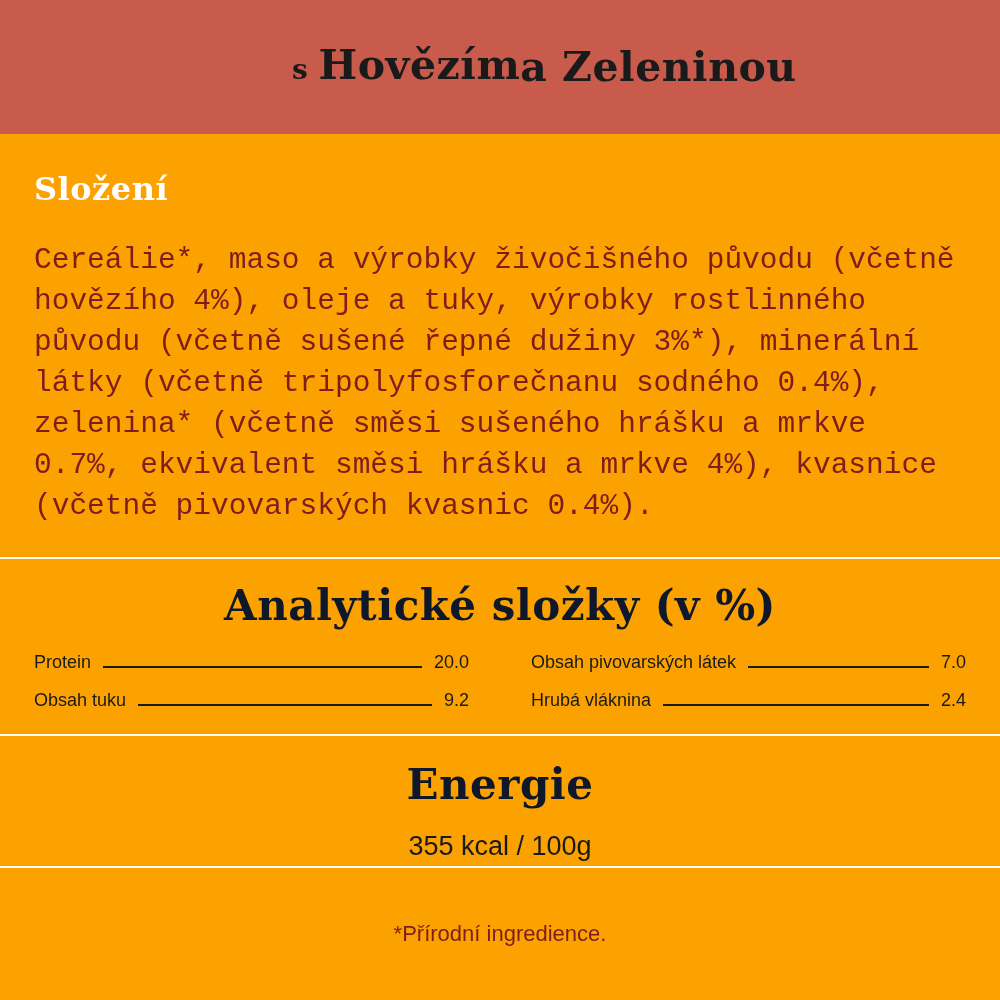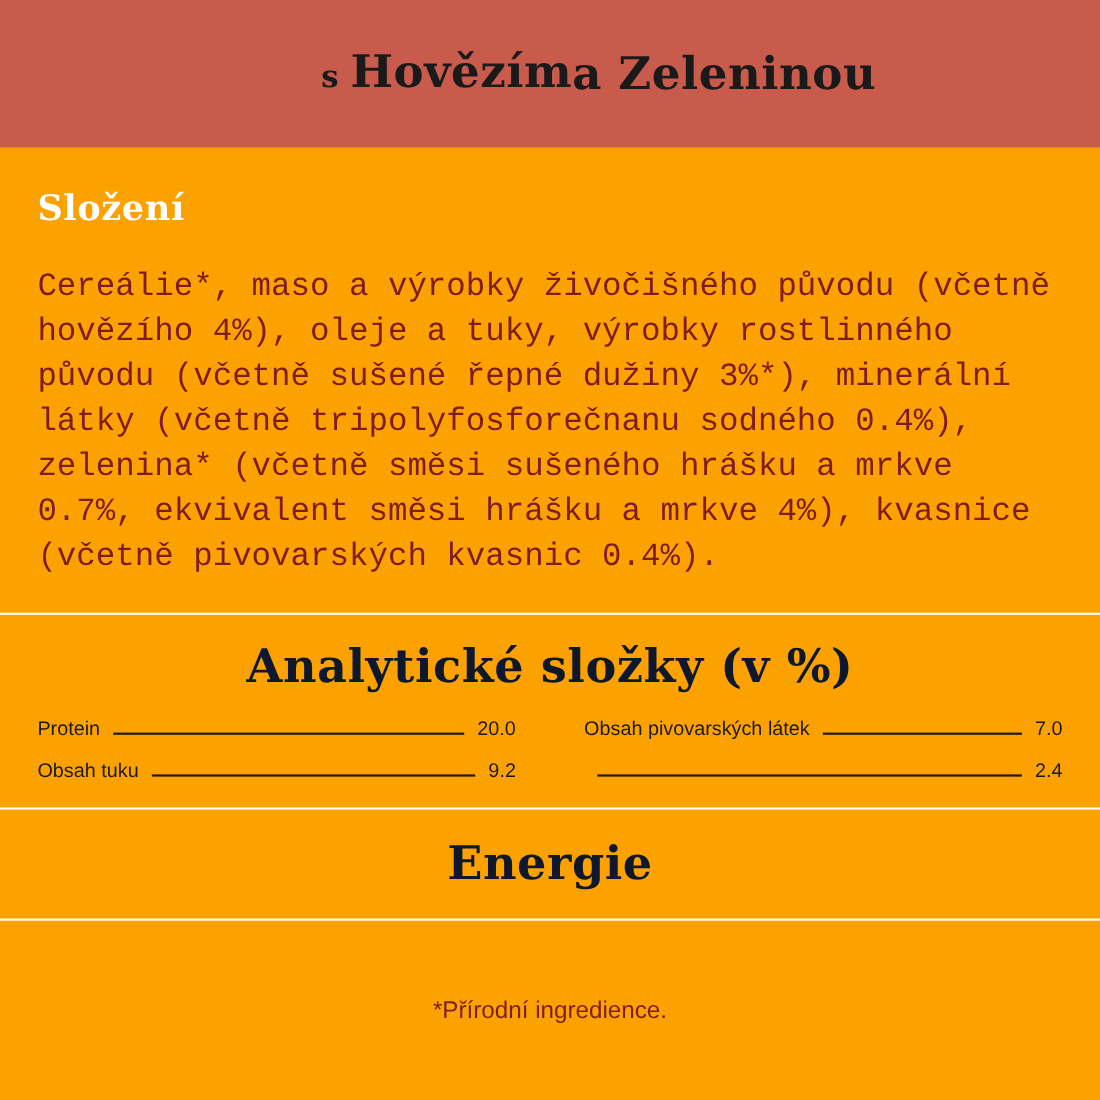--- a/index.html
+++ b/index.html
@@ -173,31 +173,33 @@
         <span class="analytic-value">7.0</span>
       </div>
 
       <div class="analytic-row">
         <span class="analytic-label">Obsah tuku</span>
         <span class="analytic-leader"></span>
         <span class="analytic-value">9.2</span>
       </div>
 
       <div class="analytic-row">
+        <span class="analytic-label">Hrubá vláknina</span>
         <span class="analytic-leader"></span>
         <span class="analytic-value">2.4</span>
       </div>
 
     </div>
   </div>
 
   <div class="divider"></div>
 
   <div class="energy">
     <h2 class="section-title-center">Energie</h2>
+    <div class="energy-value">355 kcal / 100g</div>
   </div>
 
   <div class="divider"></div>
 
   <div class="footnote-wrap">
     <div class="footnote">*Přírodní ingredience.</div>
   </div>
 
 </div>
 

